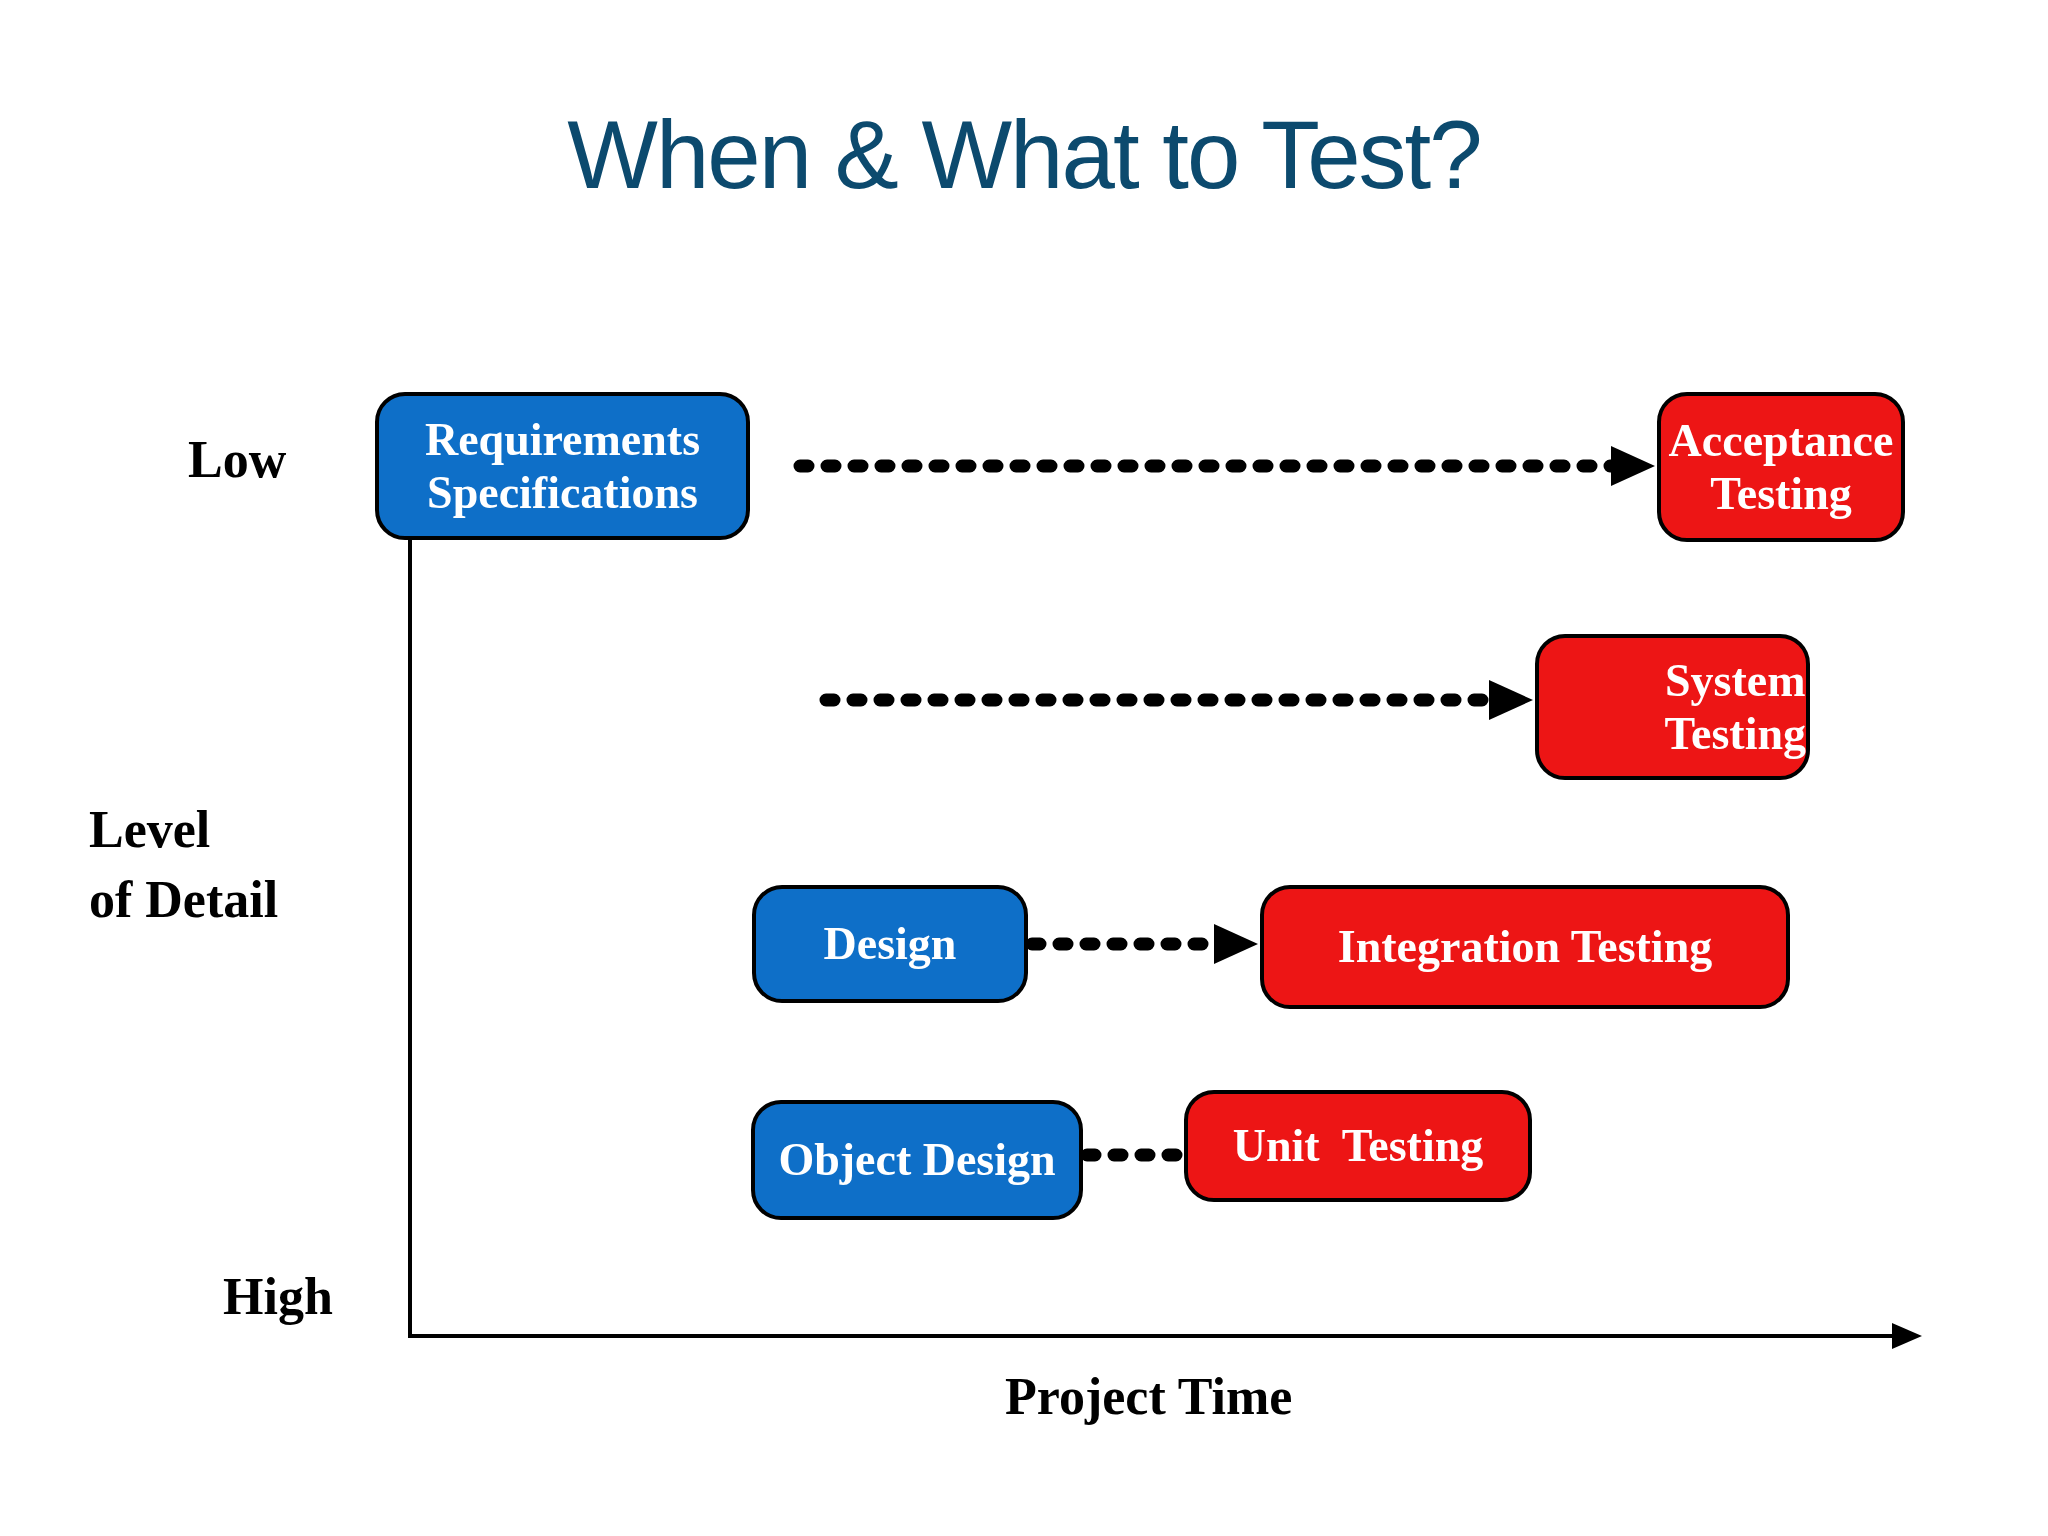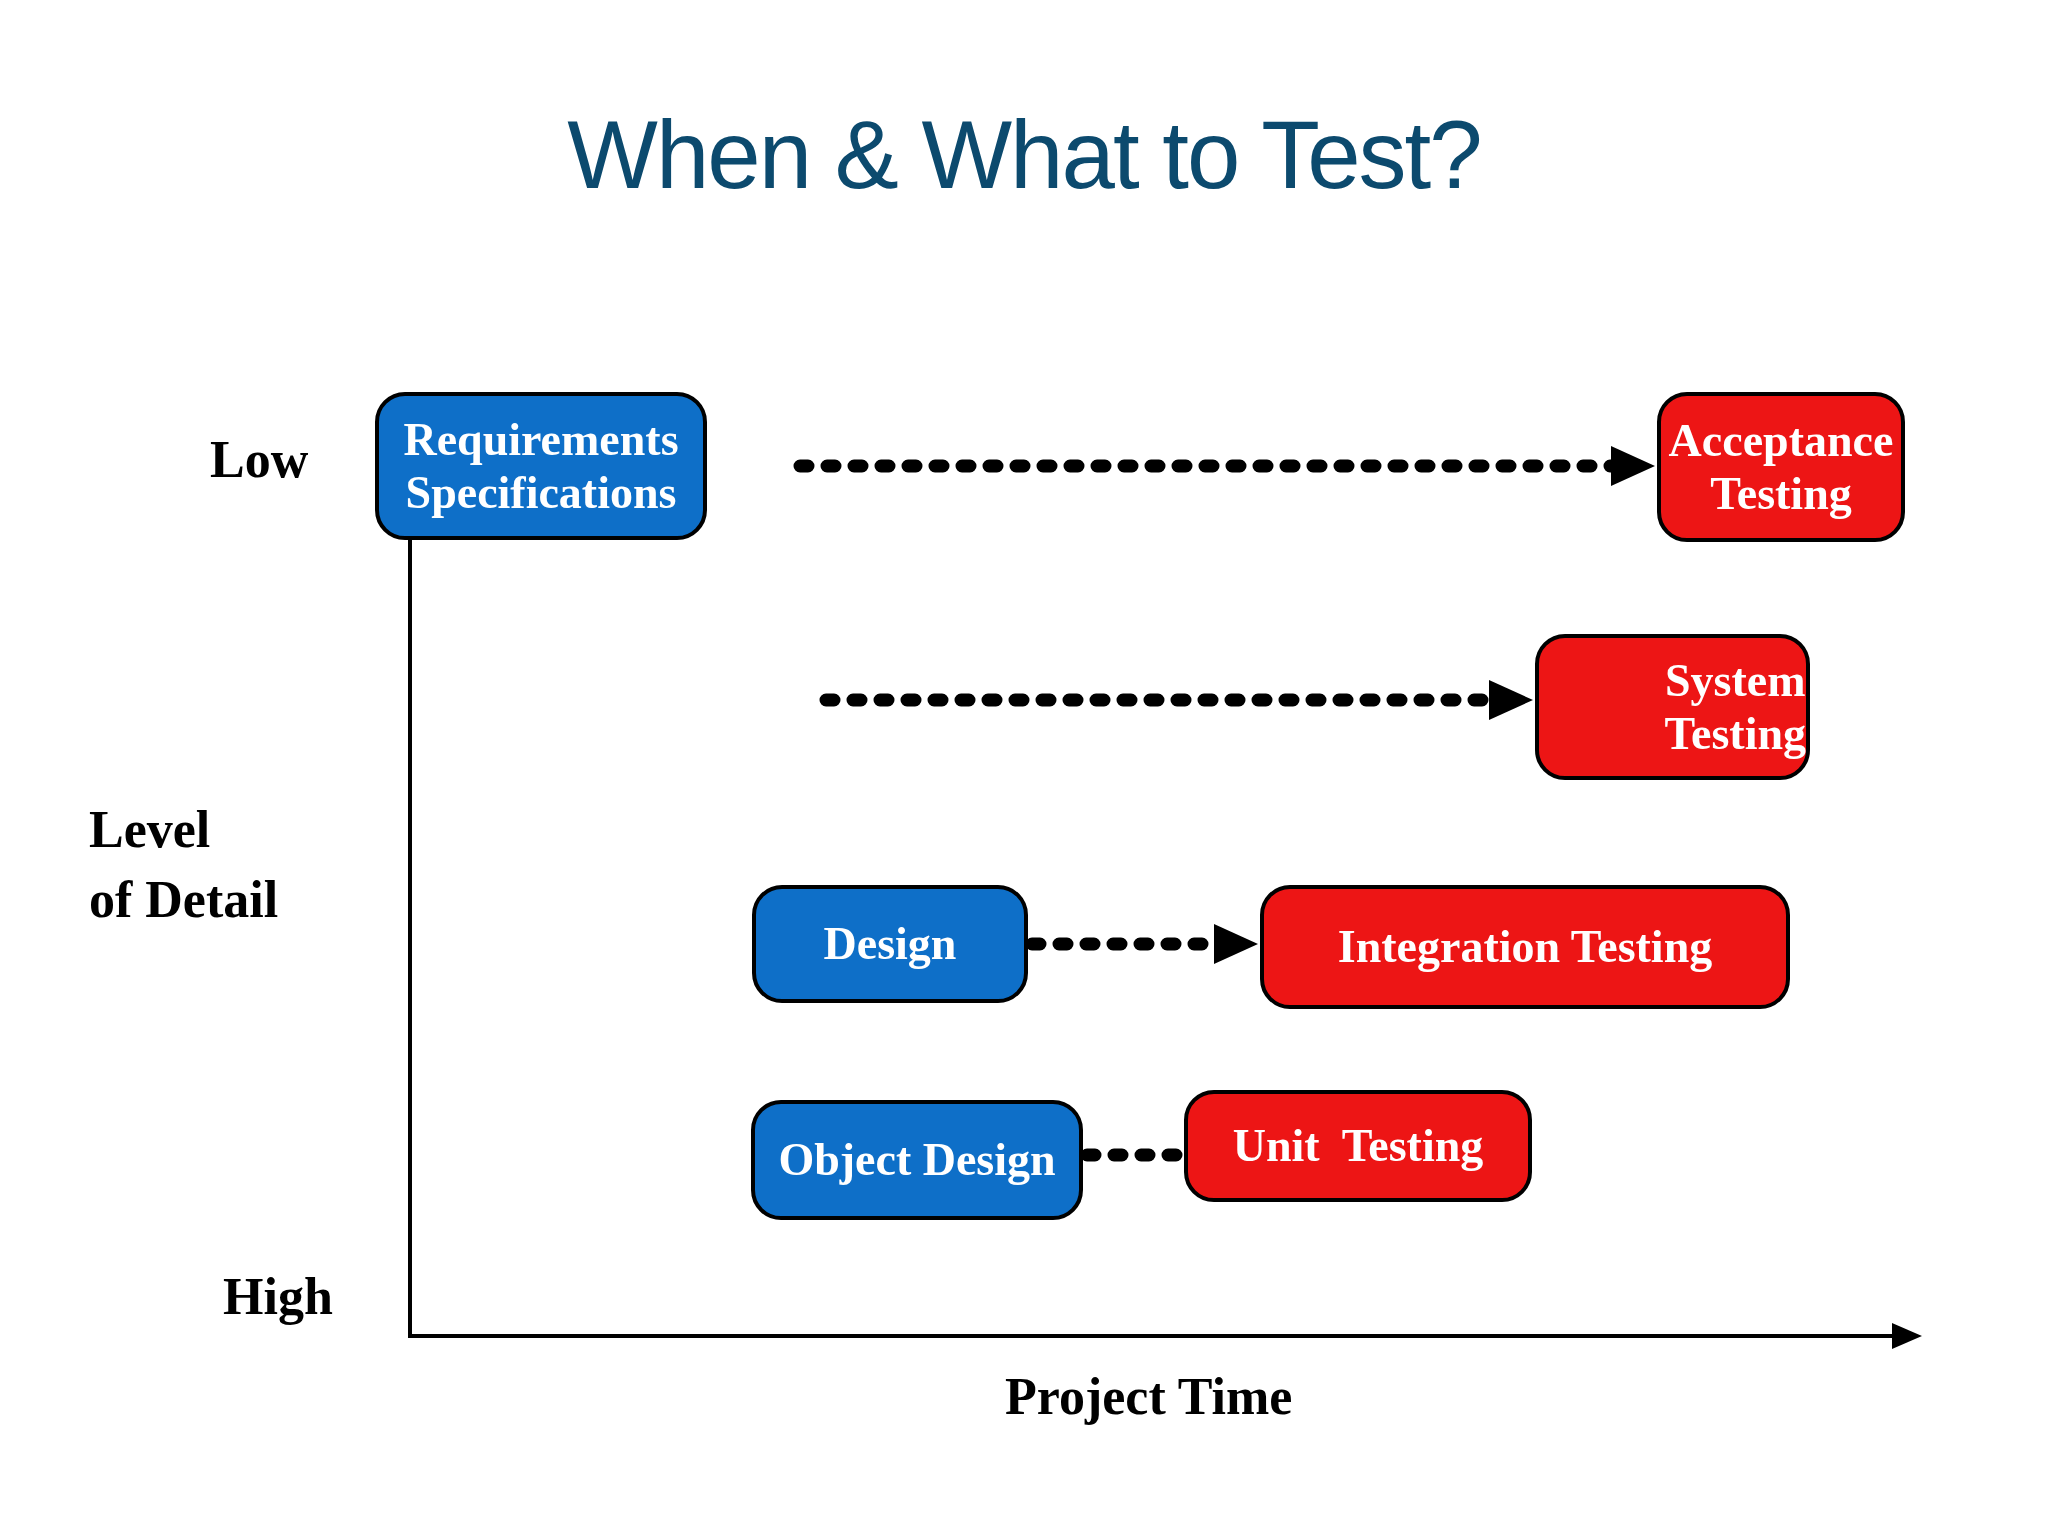--- a/index.html
+++ b/index.html
@@ -48,38 +48,38 @@
   .node .lbl {
     color: #ffffff;
     font-weight: bold;
     font-size: 46px;
     line-height: 1.16;
     white-space: pre-wrap;
   }
   .blue { background: var(--blue, #0E6FC8); }
   .red  { background: var(--red, #ED1515); }
 
-  .box-req  { left: 375px;  top: 392px;  width: 332px; height: 148px; }
+  .box-req  { left: 375px;  top: 392px;  width: 375px; height: 148px; }
   .box-acc  { left: 1657px; top: 392px;  width: 248px; height: 150px; }
   .box-ana  { left: 528px;  top: 645px;  width: 294px; height: 108px; }
   .box-sys  { left: 1535px; top: 634px;  width: 275px; height: 146px; justify-content: flex-end; }
   .box-des  { left: 752px;  top: 885px;  width: 276px; height: 118px; }
   .box-int  { left: 1260px; top: 885px;  width: 530px; height: 124px; }
   .box-obj  { left: 751px;  top: 1092px; width: 332px; height: 120px; margin-top: 8px; }
   .box-unit { left: 1184px; top: 1090px; width: 348px; height: 112px; }
 
   .axis-label {
     position: absolute;
     color: #000000;
     font-weight: bold;
     font-size: 52px;
     white-space: pre-wrap;
     line-height: 1.35;
   }
-  .lab-low   { left: 210px;  top: 425px; }
+  .lab-low   { left: 188px;  top: 425px; }
   .lab-level { left: 89px;   top: 795px; }
   .lab-high  { left: 223px;  top: 1262px; }
   .lab-time  { left: 1005px; top: 1362px; }
 </style>
 </head>
 <body>
 
 <div class="canvas">
 
   <div class="slide-title">When &amp; What to Test?</div>

